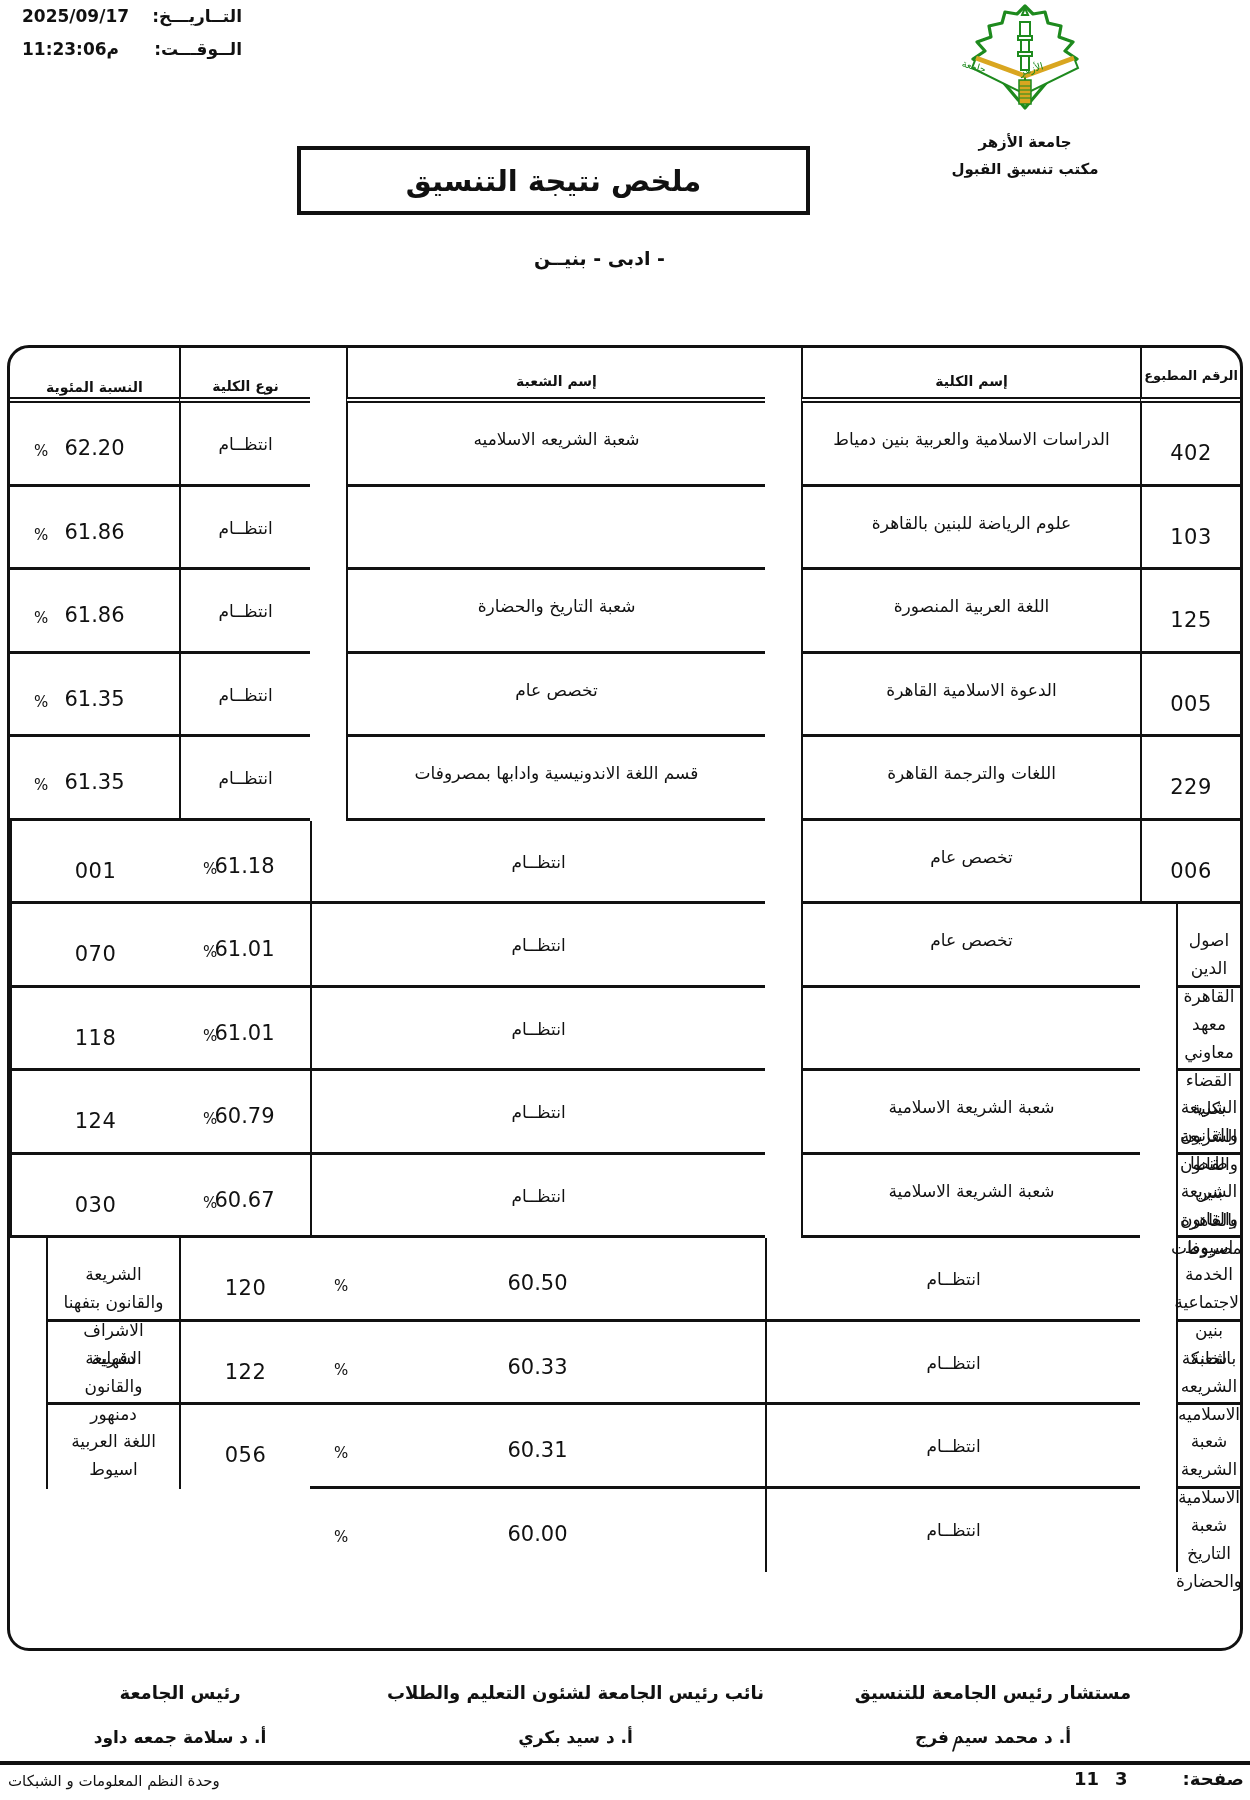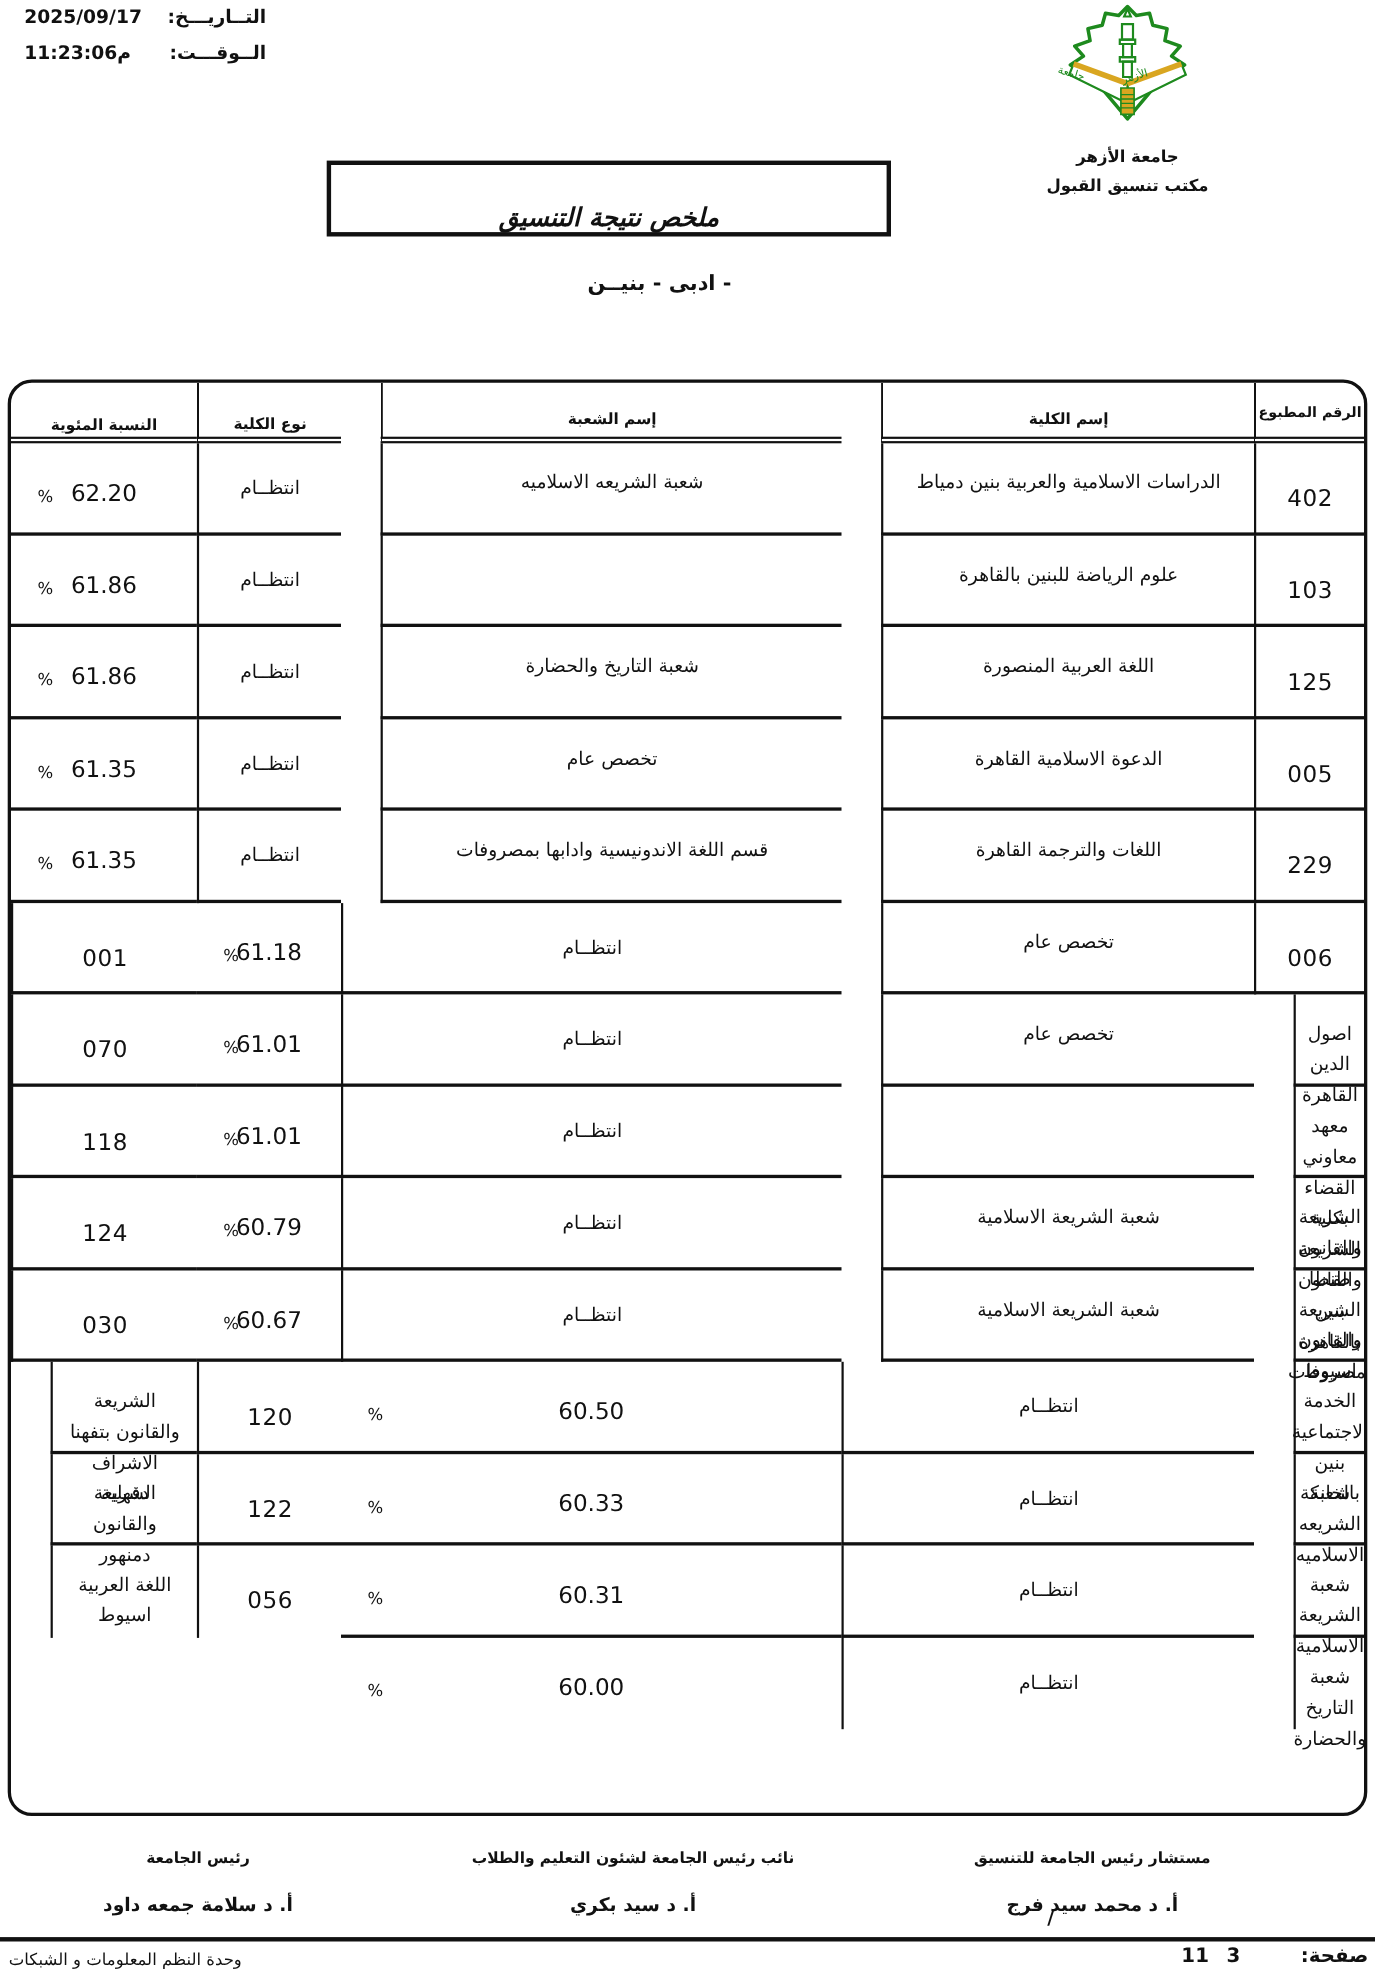--- a/index.html
+++ b/index.html
@@ -15,22 +15,22 @@
   .dt-row{display:flex;justify-content:space-between;margin-bottom:13px;}
 
   
   .org{position:absolute;left:925px;top:2px;width:200px;text-align:center;}
   .org-line{font-size:15px;font-weight:bold;margin-top:9px;}
 
   
   .title-box{
     position:absolute;left:297px;top:146px;width:513px;height:69px;
     border:4px solid #111;box-sizing:border-box;
-    display:flex;align-items:flex-end;justify-content:center;
-    font-size:23px;font-weight:bold;font-style:italic;
+    display:flex;align-items:center;justify-content:center;
+    font-size:29px;font-weight:bold;
   }
   .subtitle{
     position:absolute;left:0;top:247px;width:1199px;text-align:center;
     font-size:19px;font-weight:bold;letter-spacing:.5px;
   }
 
   
   .table-frame{
     position:absolute;left:7px;top:345px;width:1236px;height:1306px;
     border:3px solid #111;border-radius:22px;box-sizing:border-box;overflow:hidden;
@@ -54,21 +54,21 @@
   .col-college,.col-section{padding:22px 12px 0;margin-left:36px;}
   .col-type{padding-top:27px;}
   .col-pct{position:relative;padding-top:28px;}
   .pct-val{font-size:21px;direction:ltr;unicode-bidi:embed;}
   .pct-sign{position:absolute;left:24px;top:36px;font-size:15px;}
   .last-row{border-bottom:none;}
   .spacer{grid-column:1/-1;}
 
   
   .sig{position:absolute;top:1682px;text-align:center;font-weight:bold;}
-  .sig-title{font-size:14px;white-space:nowrap;}
+  .sig-title{font-size:18px;white-space:nowrap;}
   .sig-name{font-size:17px;margin-top:24px;white-space:nowrap;}
   .sig-coordinator{left:828px;width:330px;}
   .sig-vice{left:378px;width:395px;}
   .sig-president{left:25px;width:310px;}
   .page-slash{position:absolute;left:952px;top:1734px;font-size:17px;font-weight:bold;}
 
   
   .bottom-rule{position:absolute;left:0;top:1761px;width:1250px;height:4px;background:#111;}
   .page-ind{
     position:absolute;right:6px;top:1768px;font-size:18px;font-weight:bold;

